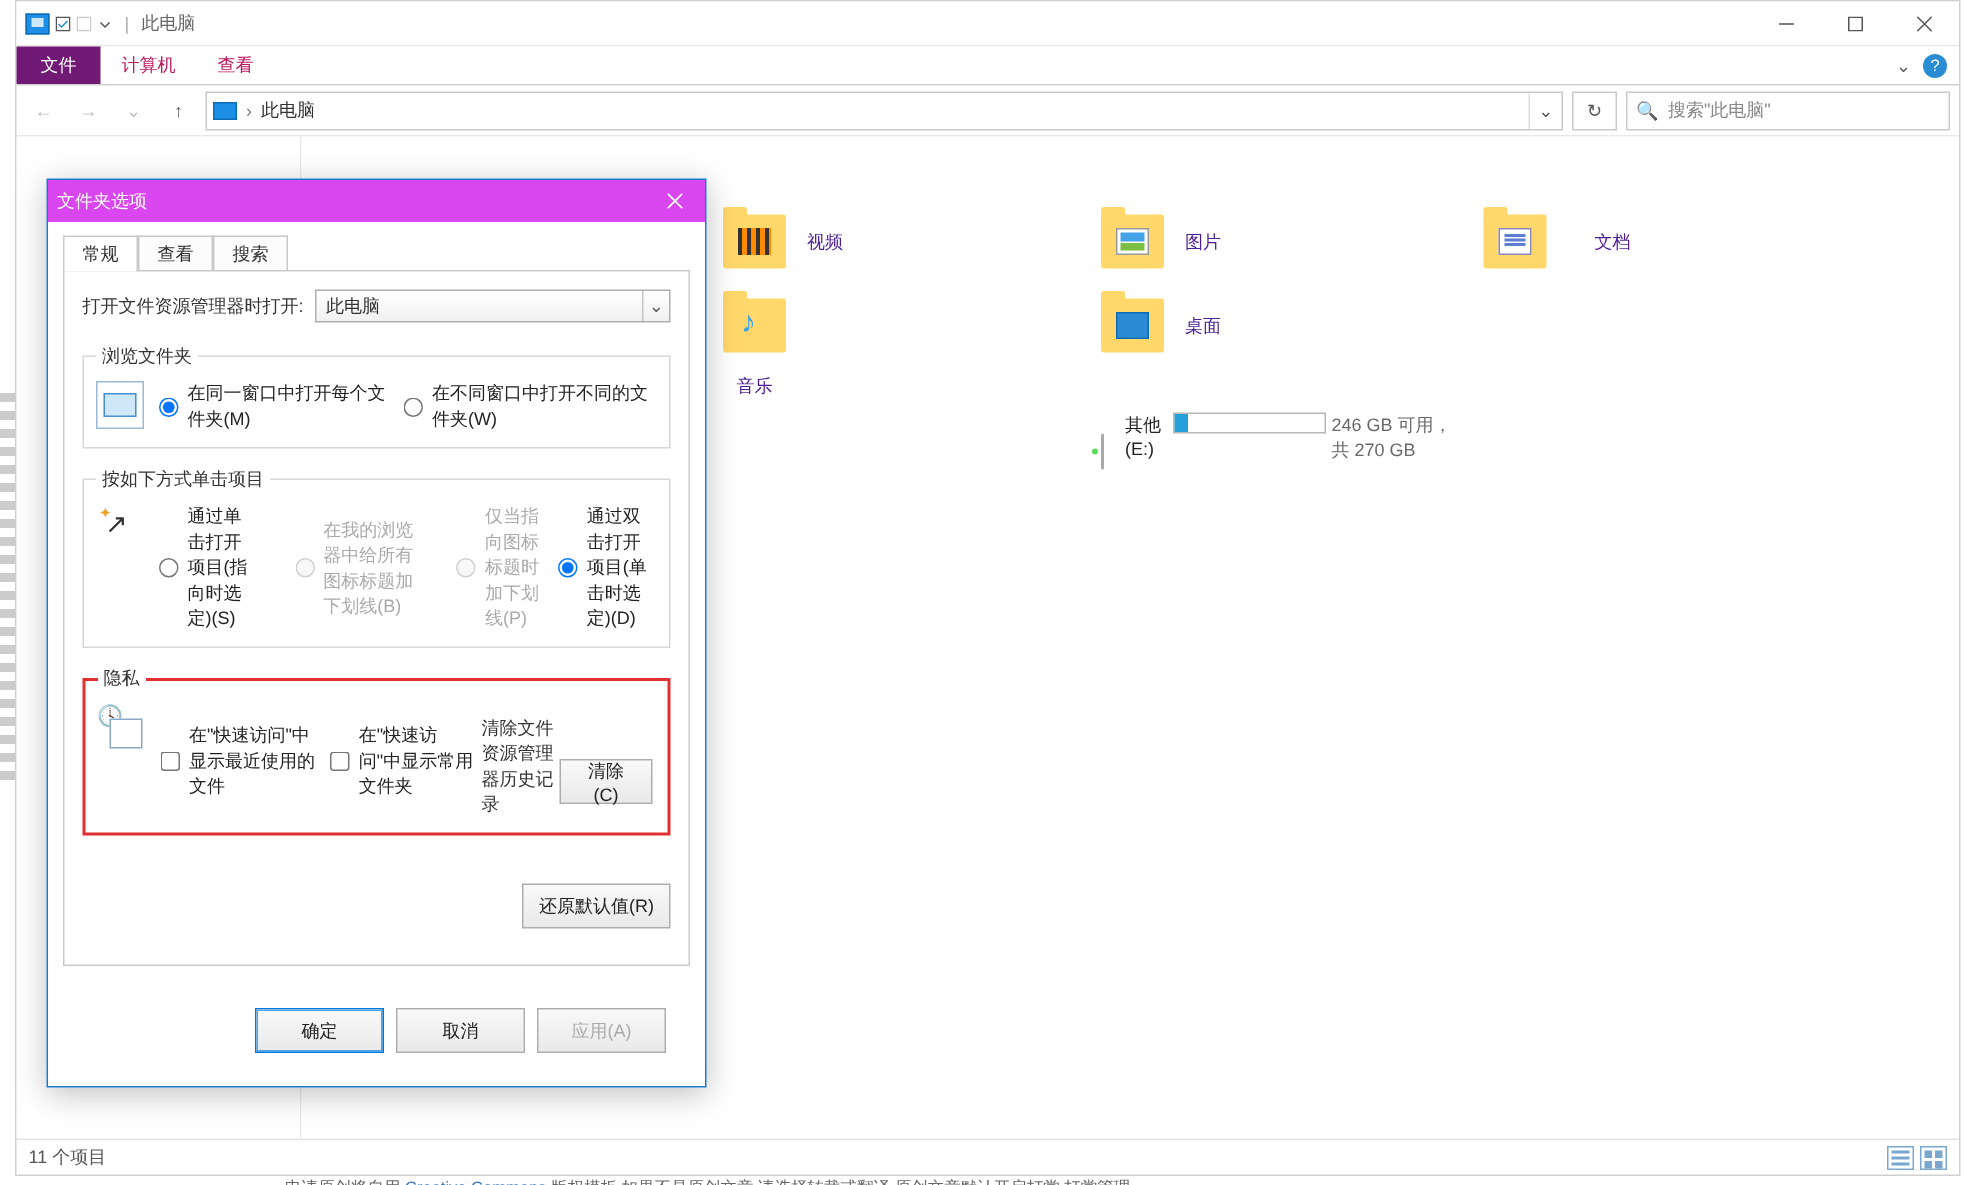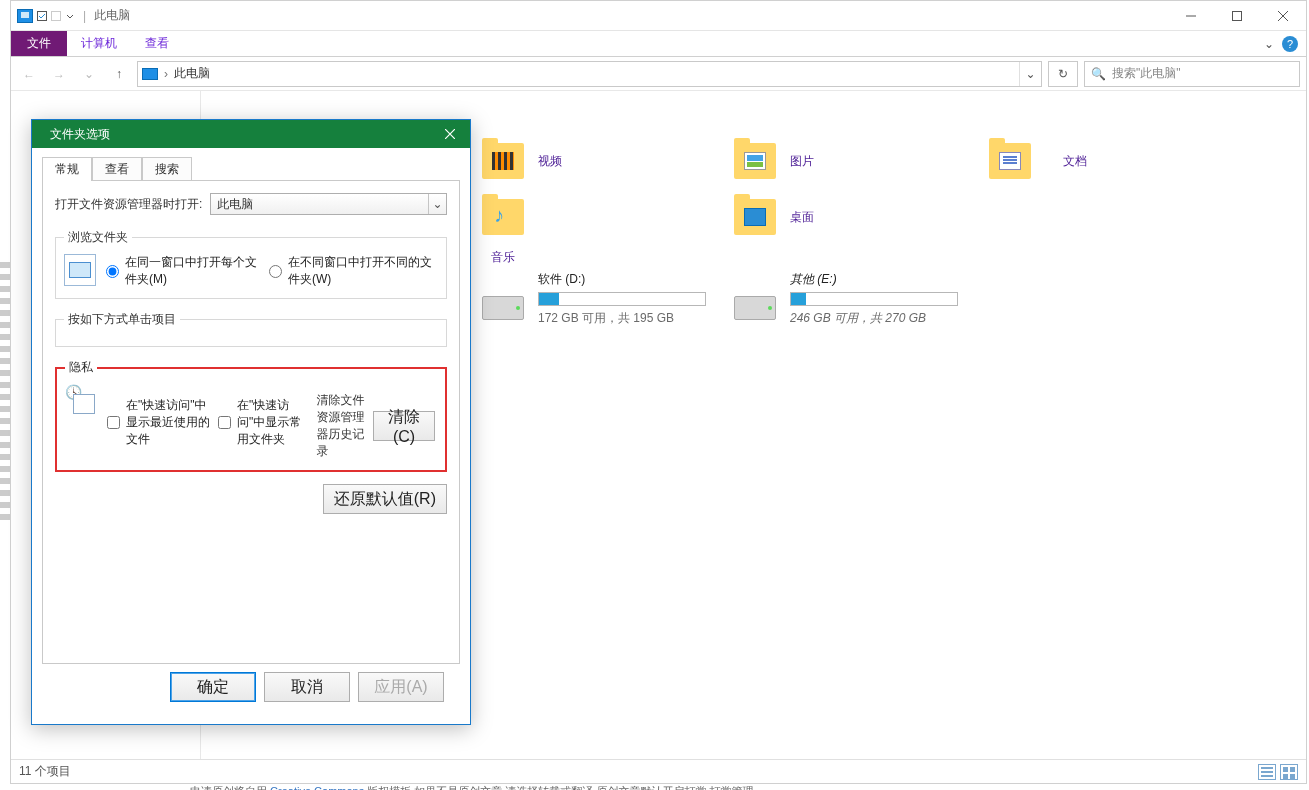--- a/index.html
+++ b/index.html
@@ -12,21 +12,21 @@
   .title-bar .qat .pc-icon { width:16px; height:14px; background:#1e8fe6; border:1px solid #0a6cb5; position:relative; }
   .title-bar .qat .pc-icon::after{content:"";position:absolute;left:3px;right:3px;top:2px;bottom:4px;background:#cfe8f9;}
   .title-bar .qat .app-sep{color:#aaa;margin:0 4px;}
   .title-bar .qat .app-title{color:#666;}
   .title-bar .win-controls { margin-left:auto; display:flex;}
   .win-btn { width:46px; height:30px; display:flex; align-items:center; justify-content:center; color:#444;}
   .svg-ico{width:10px;height:10px;stroke:#555;stroke-width:1;fill:none;}
 
   .ribbon-tabs { height:26px; background:#fff; display:flex; align-items:stretch; border-bottom:1px solid #d0d0d0;}
   .file-tab { background:#701a75; color:#fff; padding:0 16px; display:flex; align-items:center; font-size:12px;}
-  .rib-tab { padding:0 14px; display:flex; align-items:center; color:#6d28d9;}
+  .rib-tab { padding:0 14px; display:flex; align-items:center; color:#be185d;}
   .ribbon-right{margin-left:auto; display:flex; align-items:center; gap:8px; padding-right:8px;}
   .ribbon-right .chev{color:#555;}
   .help-circle{width:16px;height:16px;border-radius:50%;background:#2a8dd4;color:#fff;display:flex;align-items:center;justify-content:center;font-size:11px;}
 
   .nav-bar { height:34px; display:flex; align-items:center; gap:6px; padding:4px 6px; border-bottom:1px solid #e8e8e8;}
   .nav-arrow{width:24px;height:24px;display:flex;align-items:center;justify-content:center;color:#bbb;}
   .nav-arrow.en{color:#555;}
   .addr { flex:1; height:26px; border:1px solid #c9c9c9; display:flex; align-items:center; padding-left:4px; gap:6px; background:#fff;}
   .addr .pc-mini{width:16px;height:12px;background:#1e8fe6;border:1px solid #0a6cb5;}
   .addr .crumb{color:#333;}
@@ -67,21 +67,21 @@
   .drive-sub{color:#6a6a6a;font-size:12px;}
 
   .status-bar { height:24px; border-top:1px solid #e0e0e0; display:flex; align-items:center; padding:0 8px; color:#555;}
   .status-bar .view-icons{margin-left:auto;display:flex;gap:4px;}
   .vicon{width:18px;height:16px;border:1px solid #7aa7cf;position:relative;}
   .vicon.det::before{content:"";position:absolute;left:2px;top:2px;right:2px;height:2px;background:#7aa7cf;box-shadow:0 4px 0 #7aa7cf,0 8px 0 #7aa7cf;}
   .vicon.large::before{content:"";position:absolute;left:2px;top:2px;width:5px;height:5px;background:#7aa7cf;box-shadow:7px 0 0 #7aa7cf,0 7px 0 #7aa7cf,7px 7px 0 #7aa7cf;}
 
   
   .dialog { position:absolute; left:31px; top:119px; width:440px; height:606px; background:#fff; border:1px solid #1979ca; box-shadow:0 4px 20px rgba(0,0,0,.25); display:flex; flex-direction:column; z-index:50;}
-  .dlg-title{height:28px;background:#15803d;color:#fff;display:flex;align-items:center;padding-left:18px;font-size:12px;}
+  .dlg-title{height:28px;background:#d946ef;color:#fff;display:flex;align-items:center;padding-left:6px;font-size:12px;}
   .dlg-close{margin-left:auto;width:40px;height:100%;display:flex;align-items:center;justify-content:center;color:#fff;}
   .dlg-body{flex:1;background:#fff;padding:8px 10px 8px 10px;display:flex;flex-direction:column;}
   .dlg-tabs{display:flex;height:24px;align-items:flex-end;}
   .dlg-tab{border:1px solid #c9c9c9;border-bottom:none;padding:3px 12px;background:#fcfcfc;color:#333;font-size:12px;margin-right:0;position:relative;top:1px;}
   .dlg-tab.active{background:#fff;z-index:2;}
   .dlg-panel{border:1px solid #c9c9c9;flex:1;padding:12px 12px 12px 12px;background:#fff;position:relative;}
 
   .row-open{display:flex;align-items:center;gap:8px;font-size:12px;color:#333;margin-bottom:14px;justify-content:center;}
   .combo{flex:1;height:22px;border:1px solid #aeaeae;background:linear-gradient(#fff,#f0f0f0);display:flex;align-items:center;padding-left:6px;position:relative;color:#333;}
   .combo .cd{position:absolute;right:0;top:0;bottom:0;width:18px;display:flex;align-items:center;justify-content:center;border-left:1px solid #c5c5c5;color:#555;}
@@ -101,21 +101,21 @@
 
   .opts{display:flex;gap:5px;flex:1;}
   .opt{display:flex;align-items:center;gap:6px;}
   .opt.sub{margin-left:20px;}
   .opt label{color:#222;}
   .opt.disabled label{color:#aaa;}
   input[type=radio],input[type=checkbox]{width:13px;height:13px;}
 
   .clear-row{display:flex;align-items:center;justify-content:space-between;margin-top:8px;padding-right:2px;}
   .clear-row .lbl{color:#333;}
-  .btn{height:23px;min-width:72px;border:1px solid #adadad;background:linear-gradient(#f9f9f9,#e9e9e9);padding:14px 10px;font-size:16px;color:#222;display:inline-flex;align-items:center;justify-content:center;cursor:default;}
+  .btn{height:23px;min-width:72px;border:1px solid #adadad;background:linear-gradient(#f9f9f9,#e9e9e9);padding:14px 10px;font-size:12px;color:#222;display:inline-flex;align-items:center;justify-content:center;cursor:default;margin-top:20px;}
   .btn.small{min-width:62px;}
   .btn.disabled{color:#aaa;}
   .restore-row{display:flex;justify-content:flex-end;margin-top:6px;}
 
   .dlg-buttons{display:flex;gap:8px;justify-content:flex-end;padding:8px 16px 14px 0;background:#fff;border-top:0;}
   .dlg-buttons .btn{min-width:86px;height:24px;}
   .dlg-buttons .btn.primary{border:1px solid #0078d7;box-shadow:inset 0 0 0 1px #4da3e8;}
 
   .privacy-highlight{border:2px solid #e03030 !important;}
 
@@ -231,36 +231,24 @@
       </div>
       <div class="lib-item" style="left:533px;top:108px;">
         <div class="fold-ico">
             <div class="fold-tab"></div>
             <div class="fold-base"></div>
             <div class="overlay screen"></div>
           </div>
         <span class="lib-label">桌面</span>
       </div>
 
-      <div class="drive" style="left:281px;top:180px;">
-        <div class="drive-top">
-          <div class="drive-ico"></div>
-          <div style="display:flex;flex-direction:column;gap:4px;">
-            <span class="drive-title">软件 (D:)</span>
-            <div class="drive-bar">
-                <div class="drive-fill" style="width:12%"></div>
-              </div>
-            <span class="drive-sub">172 GB 可用，共 195 GB</span>
-          </div>
-        </div>
-      </div>
       <div class="drive" style="left:533px;top:180px;">
         <div class="drive-top">
           <div class="drive-ico"></div>
-          <div style="display:flex;flex-direction:column;gap:4px;font-style:italic;">
+          <div style="display:flex;flex-direction:row;gap:4px;">
             <span class="drive-title">其他 (E:)</span>
             <div class="drive-bar">
                 <div class="drive-fill" style="width:9%"></div>
               </div>
             <span class="drive-sub">246 GB 可用，共 270 GB</span>
           </div>
         </div>
       </div>
     </div>
   </div>
@@ -313,20 +301,41 @@
             <div class="opt">
               <input type="radio" name="bw" style="">
               <label>在不同窗口中打开不同的文件夹(W)</label>
             </div>
           </div>
         </div>
       </fieldset>
 
       <fieldset class="group">
         <legend>按如下方式单击项目</legend>
+        <div class="g-inner">
+          <div class="g-icon click"></div>
+          <div class="opts">
+            <div class="opt">
+              <input type="radio" name="ck" style="">
+              <label>通过单击打开项目(指向时选定)(S)</label>
+            </div>
+            <div class="opt sub disabled">
+              <input type="radio" name="ul" disabled="" style="">
+              <label>在我的浏览器中给所有图标标题加下划线(B)</label>
+            </div>
+            <div class="opt sub disabled">
+              <input type="radio" name="ul" disabled="" style="">
+              <label>仅当指向图标标题时加下划线(P)</label>
+            </div>
+            <div class="opt">
+              <input type="radio" name="ck" checked="" style="">
+              <label>通过双击打开项目(单击时选定)(D)</label>
+            </div>
+          </div>
+        </div>
       </fieldset>
 
       <fieldset class="group privacy-highlight">
         <legend>隐私</legend>
         <div class="g-inner">
           <div class="g-icon priv"></div>
           <div class="opts" style="flex:1;">
             <div class="opt">
               <input type="checkbox" style="">
               <label>在"快速访问"中显示最近使用的文件</label>

